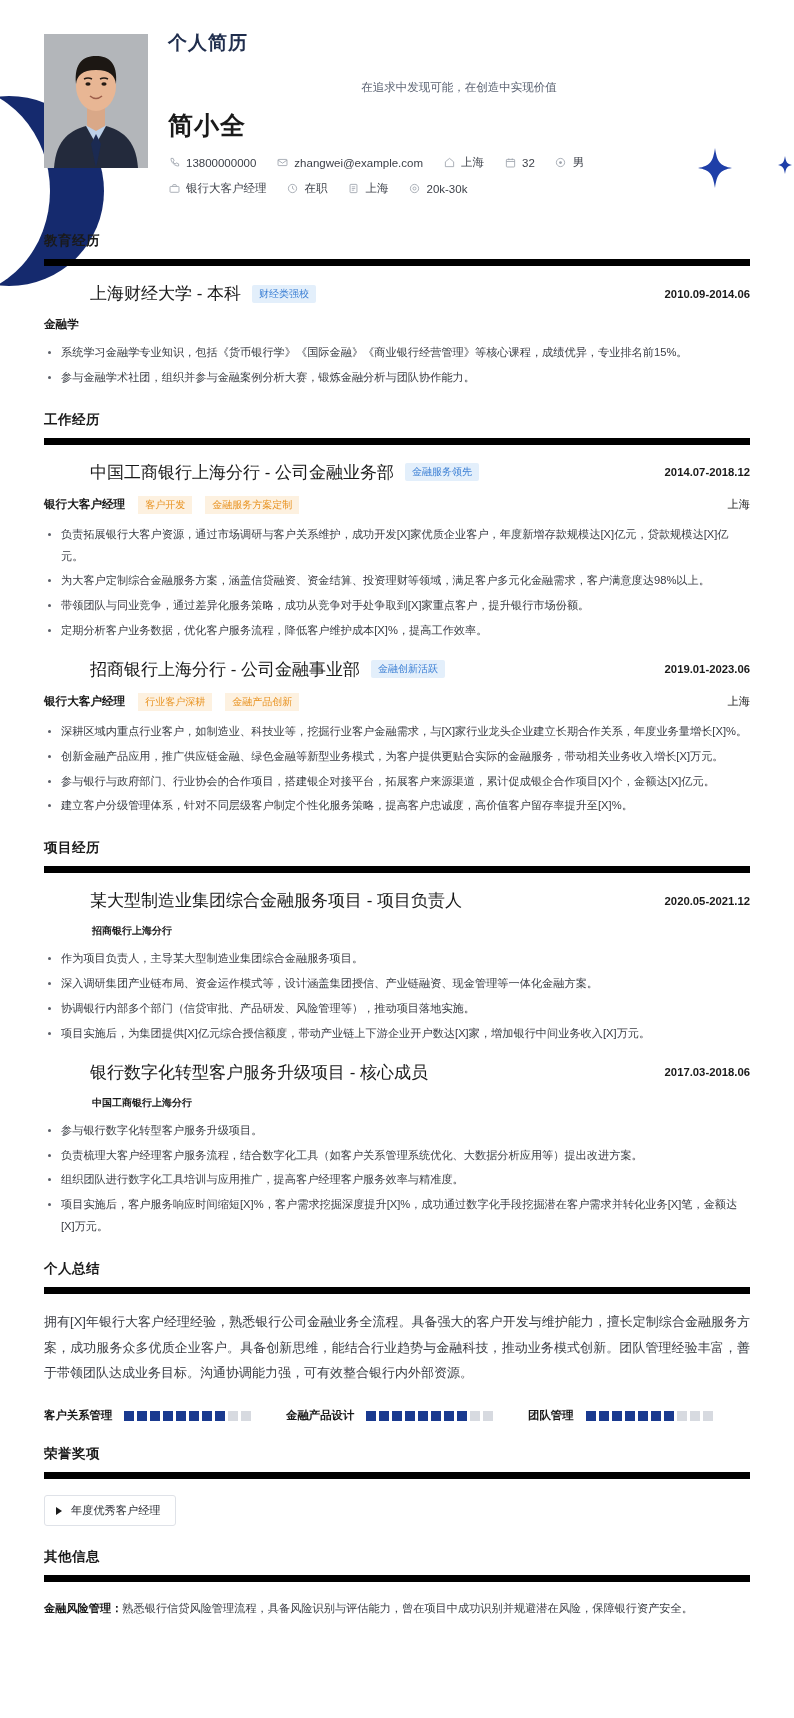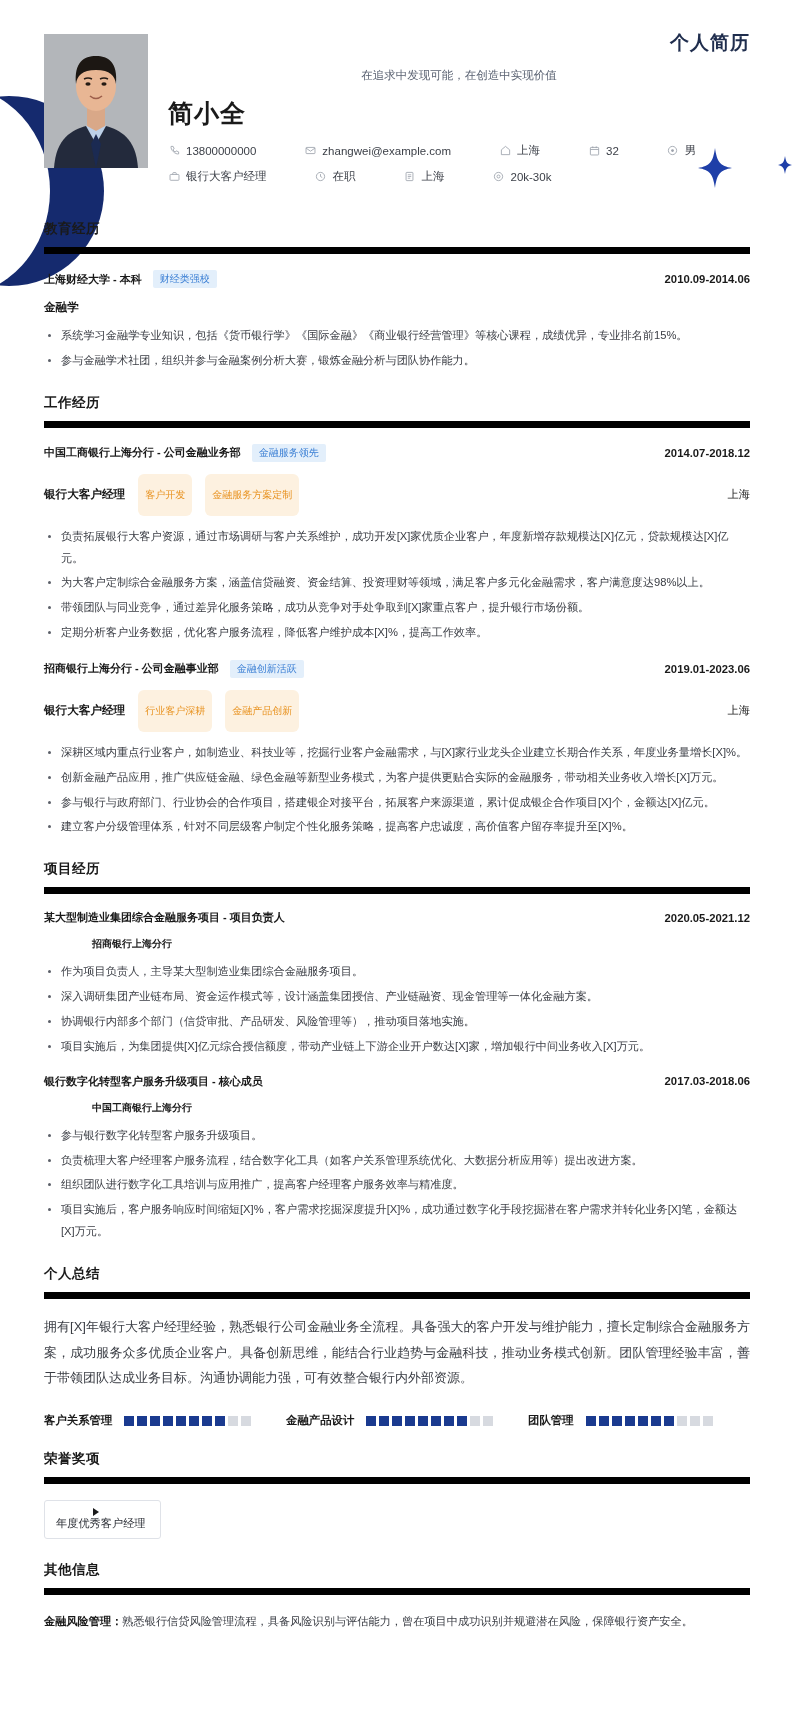--- a/index.html
+++ b/index.html
@@ -68,48 +68,47 @@
     flex: 0 0 104px;
     background: linear-gradient(175deg,#b9bcc0 0%, #adb1b6 40%, #9fa4aa 100%);
     overflow: hidden;
     position: relative;
     margin-top: 6px;
   }
   .photo svg { display: block; width: 104px; height: 134px; }
 
   .head-right { flex: 1; margin-left: 20px; position: relative; }
   .doc-title {
-    text-align: right;
+    text-align: left;
     font-size: 19px;
     font-weight: bold;
     color: #1f2d4d;
     letter-spacing: 1px;
     margin-top: 2px;
   }
   .doc-subtitle {
     text-align: center;
     font-size: 11.5px;
     color: #5a6272;
-    margin-top: 12px;
+    margin-top: 24px;
   }
   .person-name {
     font-size: 25px;
     font-weight: bold;
     color: #1a1a1a;
     margin-top: 14px;
     letter-spacing: 1px;
   }
   .meta-row {
     display: flex;
     align-items: center;
     flex-wrap: wrap;
     margin-top: 13px;
     font-size: 11.5px;
     color: #3b3f47;
-    gap: 28px;
   }
   .meta-row.second { margin-top: 11px; }
   .meta-item {
     display: flex;
     align-items: center;
     margin-right: 20px;
     white-space: nowrap;
   }
   .meta-item .mi-icon {
     width: 12px; height: 12px;
@@ -133,23 +132,24 @@
     letter-spacing: 0.5px;
   }
   .entry { margin-top: 16px; }
   .entry-head {
     display: flex;
     align-items: center;
     justify-content: space-between;
   }
   .entry-head-left { display: flex; align-items: center; flex-wrap: wrap; }
   .entry-title {
-    font-size: 11px;
-    font-weight: bold;
-    color: #1a1a1a;
+    font-size: 17px;
+    font-weight: normal;
+    color: #1a1a1a;
+    margin-left: 46px;
   }
   .entry-date {
     font-size: 11.3px;
     font-weight: bold;
     color: #1a1a1a;
     white-space: nowrap;
     margin-left: 12px;
   }
   .tag-blue {
     display: inline-block;
@@ -169,25 +169,25 @@
   }
   .entry-sub-left { display: flex; align-items: center; flex-wrap: wrap; }
   .entry-role {
     font-size: 11.6px;
     font-weight: bold;
     color: #1a1a1a;
   }
   .tag-orange {
     display: inline-block;
     margin-left: 13px;
-    padding: 14px 7px;
+    padding: 2px 7px;
     background: #fdf1e0;
     color: #e8921f;
     font-size: 10px;
-    border-radius: 6px;
+    border-radius: 0;
     line-height: 1.4;
   }
   .entry-loc {
     font-size: 11.3px;
     color: #1a1a1a;
     white-space: nowrap;
     margin-left: 12px;
   }
   .entry-major {
     font-size: 11.6px;
@@ -264,21 +264,20 @@
   .honor-chip {
     display: inline-flex;
     align-items: center;
     border: 1px solid #dfe2e8;
     border-radius: 3px;
     padding: 7px 14px 7px 11px;
     font-size: 11.2px;
     color: #2c2f36;
     background: #ffffff;
     margin-right: 12px;
-    flex-direction: column;
   }
   .honor-chip .tri {
     width: 0; height: 0;
     border-left: 6px solid #1a1a1a;
     border-top: 4px solid transparent;
     border-bottom: 4px solid transparent;
     margin-right: 9px;
   }
 
   

